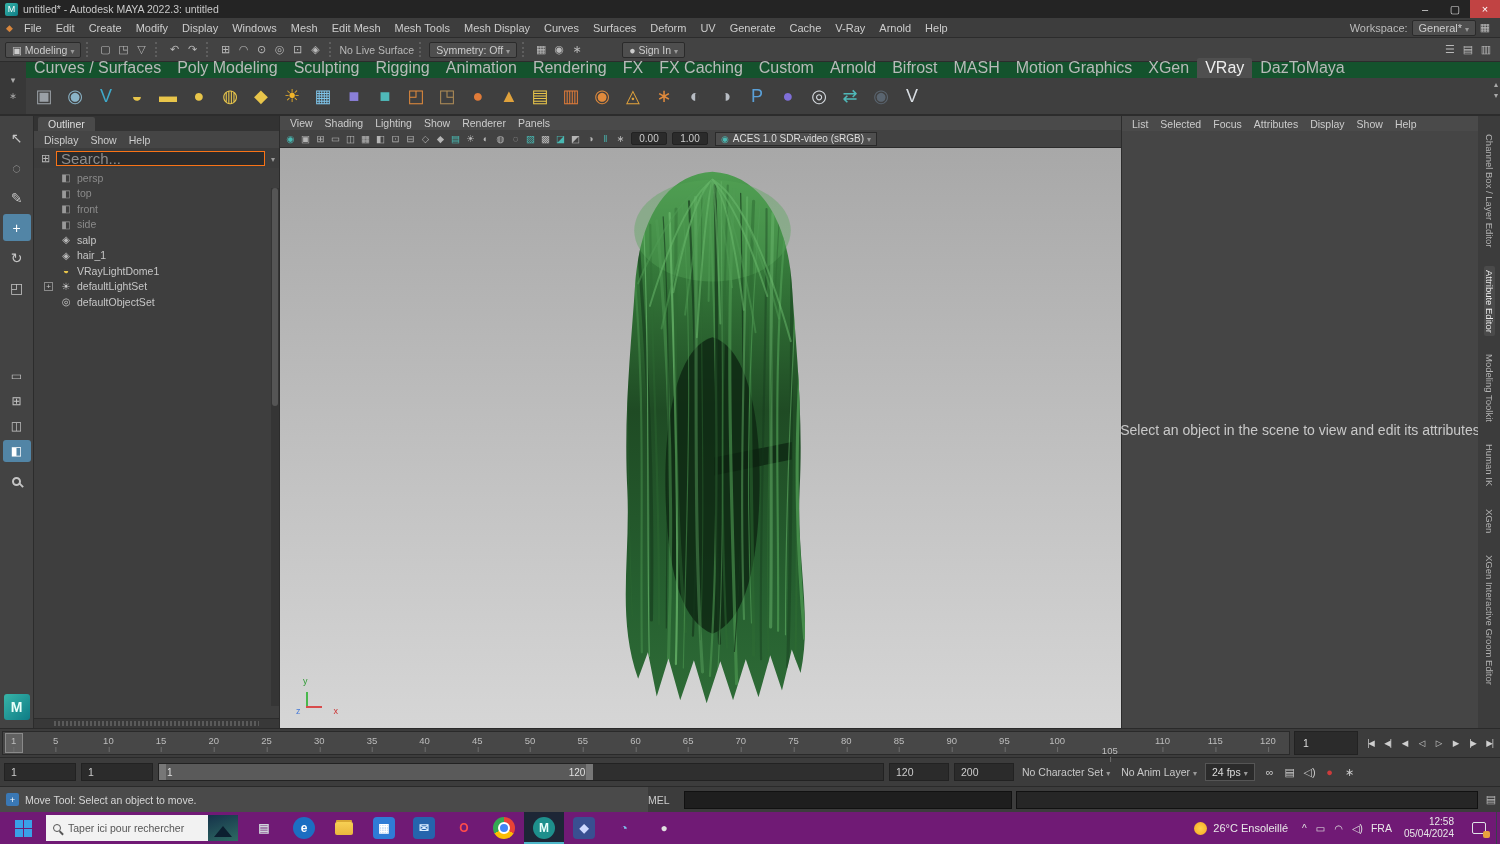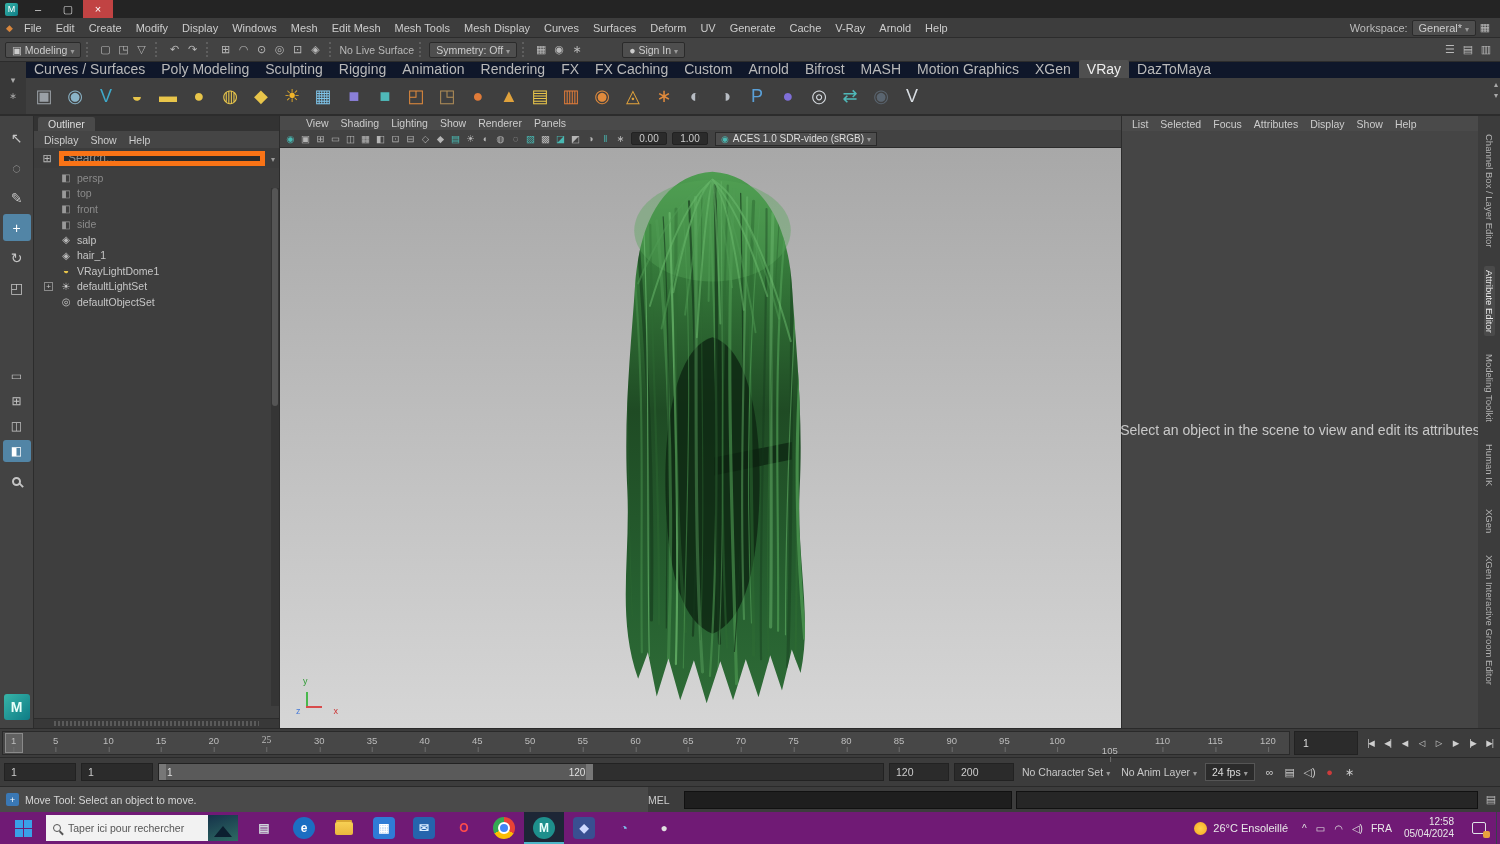--- a/index.html
+++ b/index.html
@@ -24,21 +24,21 @@
 .ws-label{margin-left:auto;color:#bbb;margin-right:4px}
 .dropdown{background:#4e4e4e;border:1px solid #2a2a2a;border-radius:2px;padding:1px 6px;display:flex;align-items:center;white-space:nowrap}
 
 .statusline{height:24px;background:#434343;border-bottom:1px solid #2c2c2c;display:flex;align-items:center;padding:0 5px;font-size:10.5px;flex:0 0 24px}
 .sep{width:5px;height:15px;border-left:2px dotted #5e5e5e;margin:0 5px}
 .sl-icon{width:18px;text-align:center;color:#b9b9b9;font-size:11px;display:inline-flex;align-items:center;justify-content:center}
 .grow{flex:1}
 
 .shelf{position:relative;padding-left:26px;background:#3f3f3f;border-bottom:2px solid #2c2c2c;flex:0 0 52px}
 .shelf-ctrl{position:absolute;left:0;top:0;bottom:0;width:26px;display:flex;flex-direction:column;align-items:center;justify-content:center;gap:6px;background:#383838;color:#aaa;font-size:9px}
-.shelf-tabs{height:16px;display:flex;align-items:flex-end;font-size:14px;background:#0f172a}
+.shelf-tabs{height:16px;display:flex;align-items:flex-end;font-size:16px;background:#14532d}
 .shelf-tab{padding:1px 8px;color:#b9b9b9;white-space:nowrap}
 .shelf-tab.active{background:#4f4f4f;color:#eee;border-radius:2px 2px 0 0}
 .shelf-icons{height:36px;display:flex;align-items:center;gap:3px;padding:0 4px}
 .shelf-icon{width:28px;height:28px;display:flex;align-items:center;justify-content:center;font-size:18px}
 .shelf-scroll{position:absolute;right:2px;top:18px;display:flex;flex-direction:column;gap:2px;color:#aaa;font-size:8px}
 
 .main{flex:1;display:flex;min-height:0}
 .toolbox{width:34px;background:#434343;border-right:1px solid #2c2c2c;display:flex;flex-direction:column;align-items:center;padding-top:8px}
 .tools,.layouts{display:flex;flex-direction:column;gap:3px;align-items:center}
 .layouts{margin-top:64px}
@@ -46,37 +46,37 @@
 .tool.active{background:var(--accent,#5285a6);color:#fff}
 .mag{width:9px;height:9px;border:2px solid #c4c4c4;border-radius:50%;position:relative}
 .mag::after{content:"";position:absolute;width:6px;height:2px;background:#c4c4c4;right:-5px;bottom:-2px;transform:rotate(45deg)}
 .maya-logo{margin-top:auto;margin-bottom:8px;width:26px;height:26px;background:linear-gradient(135deg,#37b5a8,#0e7c86);border-radius:3px;color:#eafff9;display:flex;align-items:center;justify-content:center;font-weight:bold;font-size:14px}
 
 .outliner{width:246px;background:#3e3e3e;border-right:1px solid #2c2c2c;display:flex;flex-direction:column}
 .ol-tabbar{height:15px;background:#333;display:flex;align-items:flex-end;padding-left:4px;flex:0 0 15px}
 .ol-tab{background:#4a4a4a;padding:1px 10px;font-size:10.5px;color:#ddd;border-radius:2px 2px 0 0}
 .ol-menus{height:17px;display:flex;align-items:center;padding:0 4px;background:#454545;flex:0 0 17px}
 .search-row{display:flex;align-items:center;gap:3px;padding:2px 4px;background:#3c3c3c;flex:0 0 20px}
-.search-input{flex:1;background:#2b2b2b;border:5px solid #f97316;color:#aaa;font-size:12px;padding:1px 4px;height:15px;font-family:"Liberation Sans",sans-serif}
+.search-input{flex:1;background:#2b2b2b;border:1px solid #f97316;color:#aaa;font-size:15px;padding:1px 4px;height:15px;font-family:"Liberation Sans",sans-serif}
 .search-input::placeholder{color:#8d8d8d}
 .tree{flex:1;position:relative;padding-top:2px;overflow:hidden}
 .tree-row{display:flex;align-items:center;height:15.5px;padding-left:24px;gap:5px;font-size:10.5px}
 .expbox{width:9px;height:9px;border:1px solid #8a8a8a;font-size:8px;line-height:7px;text-align:center;color:#ccc;margin-left:-14px;margin-right:2px;visibility:hidden}
 .expbox::before{content:"+"}
 .tree-row.expand .expbox{visibility:visible}
 .tree-icon{width:12px;font-size:10px;color:#9a9a9a}
 .lab{color:#c6c6c6}
 .tree-row.dim .lab{color:#8b8b8b}
 .ol-vscroll{position:absolute;right:0;top:20px;bottom:12px;width:8px;background:#353535}
 .ol-vhandle{position:absolute;top:0;left:1px;width:6px;height:42%;background:#555;border-radius:3px}
 .ol-hscroll{height:10px;background:#383838;border-top:1px solid #2c2c2c;position:relative;flex:0 0 10px}
 .ol-hhandle{position:absolute;left:20px;right:20px;top:2px;bottom:2px;background:repeating-linear-gradient(90deg,#5a5a5a 0 2px,#383838 2px 4px)}
 
 .center{flex:1;display:flex;flex-direction:column;min-width:0;border-right:1px solid #2c2c2c}
-.vp-menus{height:14px;background:#4a4a4a;display:flex;align-items:center;padding:0 20px;flex:0 0 14px}
+.vp-menus{height:14px;background:#4a4a4a;display:flex;align-items:center;padding:0 4px;flex:0 0 14px}
 .vp-menus .menu-item{padding:0 6px;font-size:10.5px}
 .vp-toolbar{height:18px;background:#424242;display:flex;align-items:center;gap:1px;padding:0 3px;border-bottom:1px solid #2c2c2c;flex:0 0 18px}
 .vp-icon{width:15px;text-align:center;font-size:9.5px;color:#b5b5b5;display:inline-flex;align-items:center;justify-content:center}
 .vp-icon.teal{color:var(--teal,#49b8b2)}
 .vp-field{width:36px;background:#2b2b2b;border:1px solid #222;color:#ccc;font-size:10px;text-align:center;height:13px;line-height:12px;border-radius:2px;margin:0 2px}
 .cm-dd{display:flex;align-items:center;background:#4e4e4e;border:1px solid #2a2a2a;height:14px;padding:0 5px;font-size:10px;color:#ddd;margin-left:4px;white-space:nowrap}
 .cm-icon{color:#49b8b2;margin-right:4px;font-size:9px}
 .canvas{flex:1;position:relative;background:linear-gradient(#a8a8a8,#d6d6d6);overflow:hidden}
 .hair-wrap{position:absolute;left:50%;top:18px;margin-left:-136px;width:295px;height:548px}
 .axis{position:absolute;left:16px;bottom:10px;width:40px;height:40px;font-size:9px}
@@ -157,20 +157,21 @@
 .badge{position:absolute;right:6px;bottom:6px;width:7px;height:7px;background:#e8a33d;border-radius:2px}
 .show-desktop{width:4px;height:100%;border-left:1px solid #3a3f4c}
 </style>
 </head>
 <body>
 
 <div class="app">
 
   <div class="titlebar">
     <span class="tb-appicon">M</span>
+    <span class="tb-title">untitled* - Autodesk MAYA 2022.3: untitled</span>
     <span class="win-controls">
       <span class="wc">–</span>
       <span class="wc">▢</span>
       <span class="wc close">×</span>
     </span>
   </div>
 
   <div class="menubar">
     <span class="mb-icon">◆</span>
     <span class="menu-items">
@@ -657,21 +658,21 @@
 
   <div class="timeline">
     <div class="ruler">
 
       <span class="playhead"></span>
     <span class="tick" style="left: 0.819672%;">1</span>
         <span class="tick" style="left: 4.09836%;">5</span>
         <span class="tick" style="left: 8.19672%;">10</span>
         <span class="tick" style="left: 12.2951%;">15</span>
         <span class="tick" style="left: 16.3934%;">20</span>
-        <span class="tick" style="left: 20.4918%; font-family: Liberation Serif, serif;">25</span>
+        <span class="tick" style="left: 20.4918%;">25</span>
         <span class="tick" style="left: 24.5902%;">30</span>
         <span class="tick" style="left: 28.6885%;">35</span>
         <span class="tick" style="left: 32.7869%;">40</span>
         <span class="tick" style="left: 36.8852%;">45</span>
         <span class="tick" style="left: 40.9836%;">50</span>
         <span class="tick" style="left: 45.082%;">55</span>
         <span class="tick" style="left: 49.1803%;">60</span>
         <span class="tick" style="left: 53.2787%;">65</span>
         <span class="tick" style="left: 57.377%;">70</span>
         <span class="tick" style="left: 61.4754%;">75</span>

